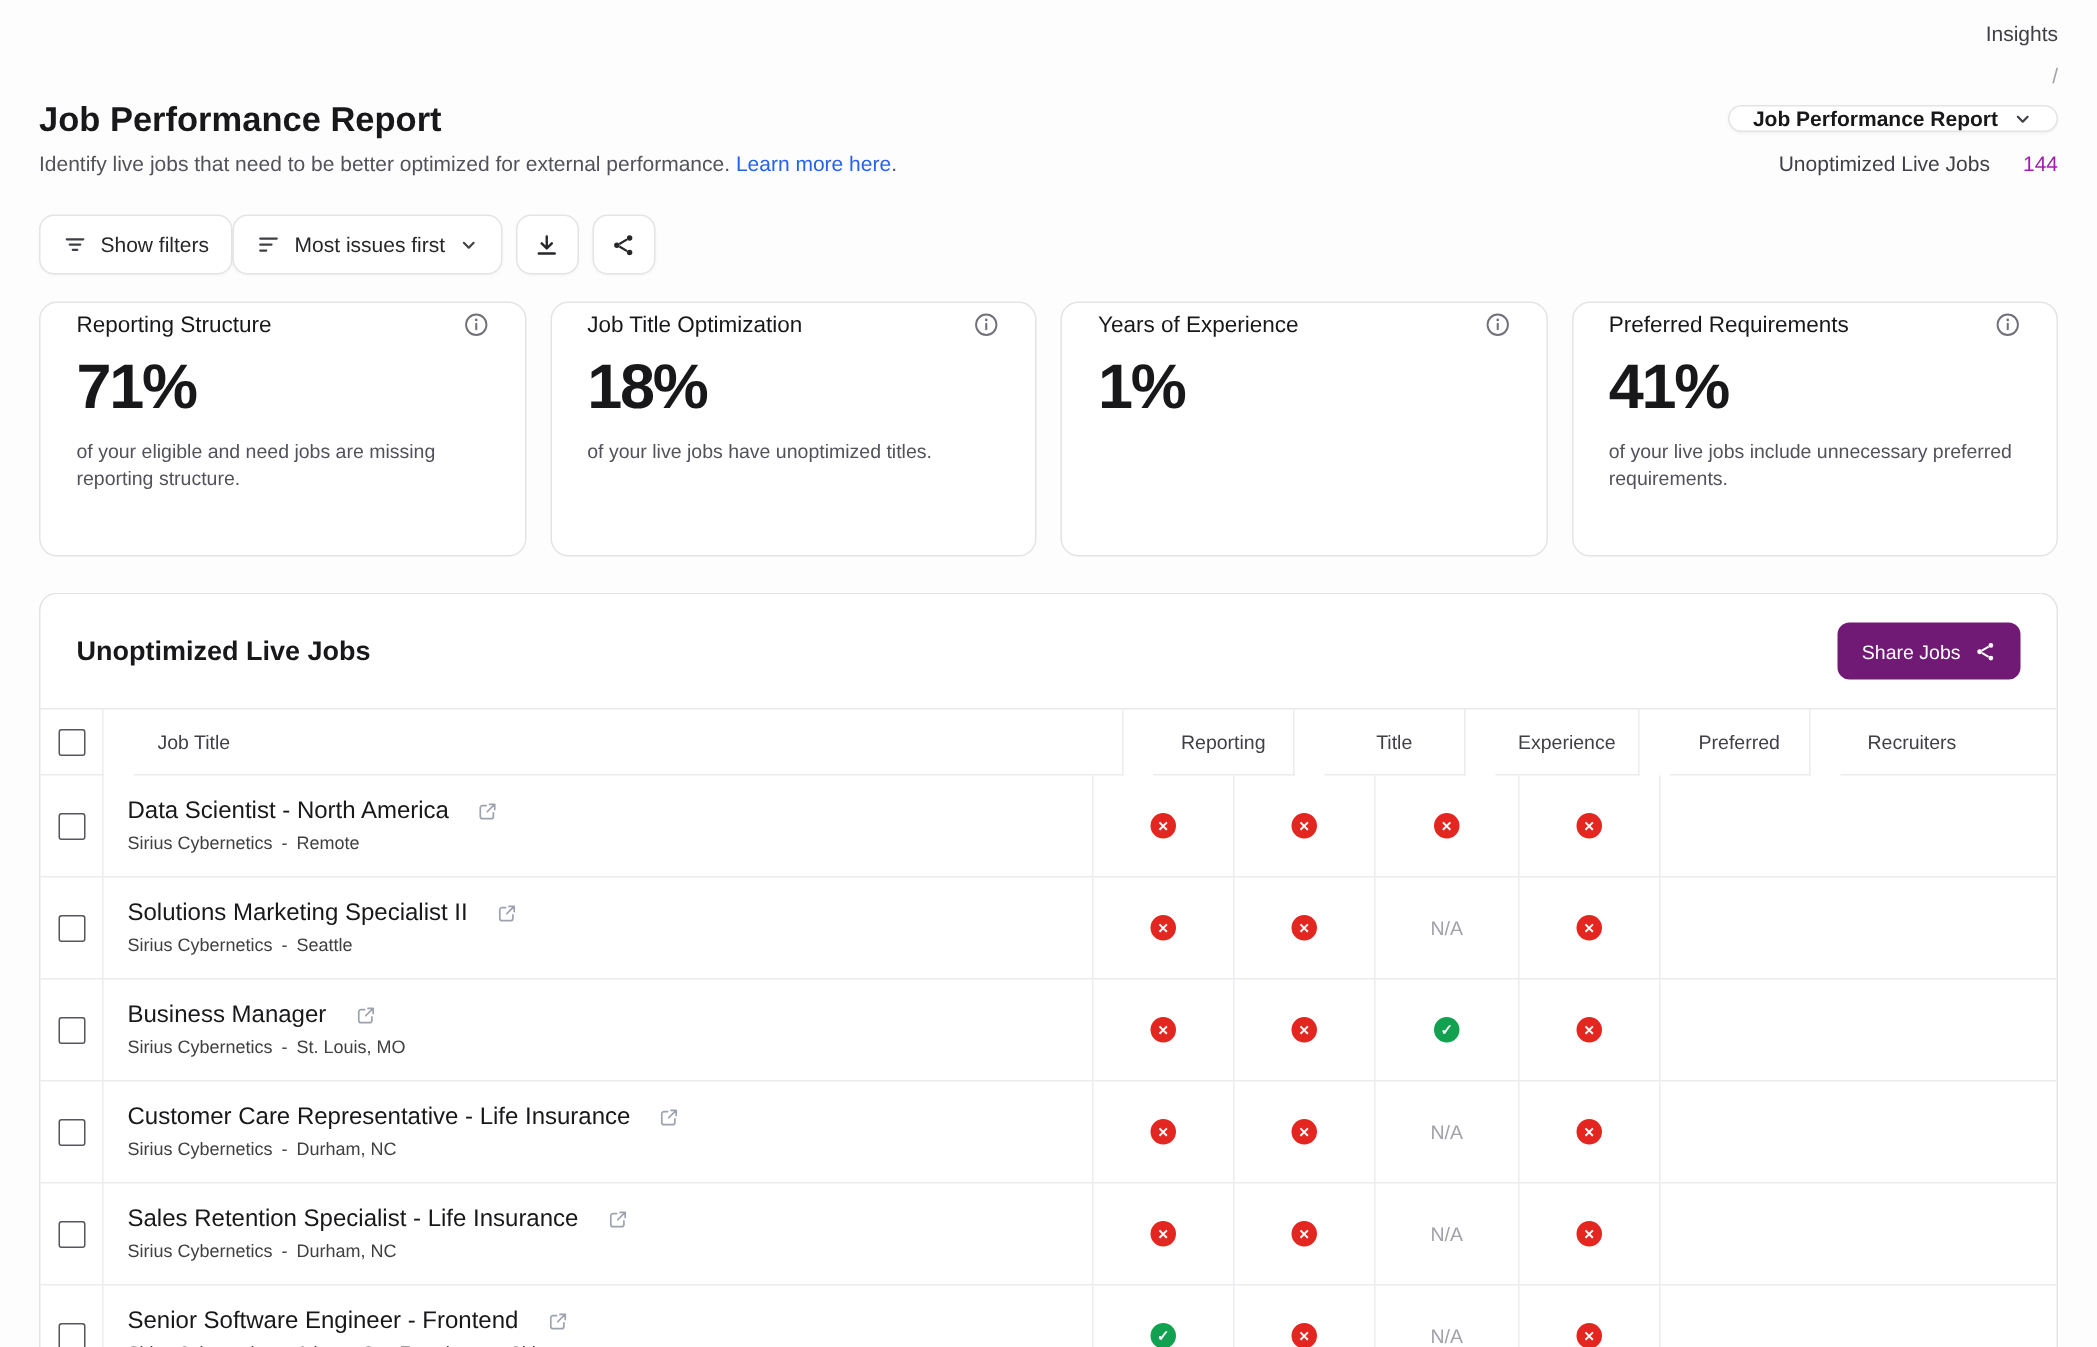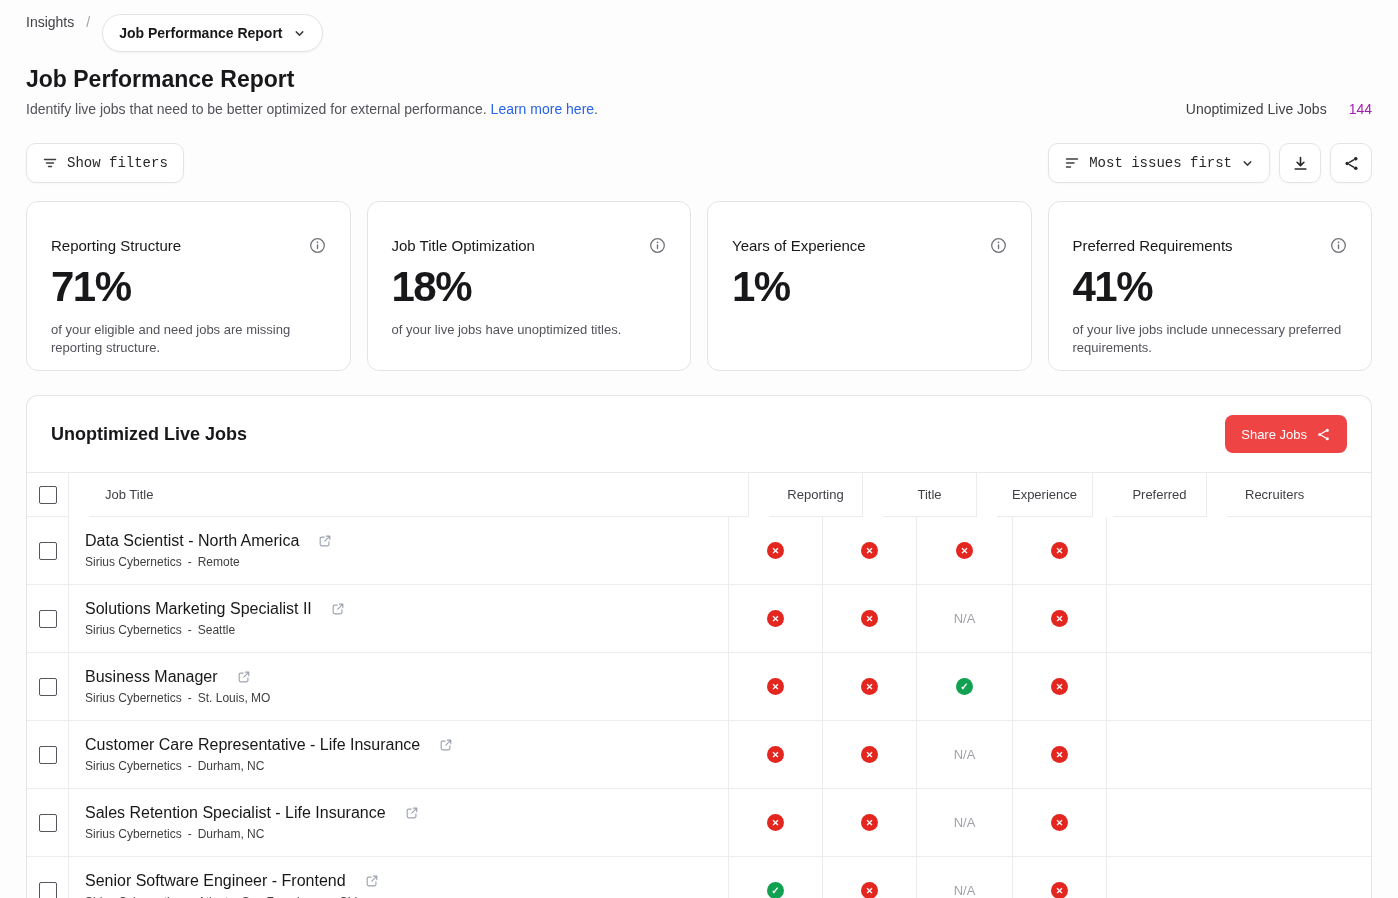--- a/index.html
+++ b/index.html
@@ -5,76 +5,76 @@
   * { box-sizing: border-box; margin: 0; padding: 0; }
   html, body {
     width: 1398px; height: 898px; overflow: hidden;
     background: #fdfdfd;
     font-family: "Liberation Sans", sans-serif;
     color: #18181b;
   }
   .page { padding: 14px 26px 0; }
 
   
-  .breadcrumb { display: flex; align-items: flex-start; gap: 12px; height: 40px; }
+  .breadcrumb { display: flex; align-items: flex-end; gap: 12px; height: 40px; flex-direction: column; }
   .crumb { font-size: 14px; color: #3f3f46; cursor: pointer; }
   .crumb-sep { font-size: 14px; color: #a1a1aa; }
   .pill {
     display: inline-flex; align-items: center; gap: 10px;
     padding: 0 16px; height: 38px;
     border: 1px solid #e4e4e7; border-radius: 20px; background: #fff;
     font-size: 14px; font-weight: 600; color: #18181b; cursor: pointer;
     box-shadow: 0 1px 2px rgba(0,0,0,.05);
     font-family: inherit;
   }
 
   
   h1 { font-size: 23px; font-weight: 700; margin: 12px 0 8px; }
   .sub-row { display: flex; justify-content: space-between; align-items: baseline; }
   .subtitle { font-size: 14px; color: #52525b; }
   .link { color: #2563eb; text-decoration: none; cursor: pointer; }
   .right-stat { font-size: 14px; color: #3f3f46; }
   .count { color: #a21caf; margin-left: 22px; }
 
   
-  .toolbar { display: flex; justify-content: space-between; align-items: center; margin: 26px 0 18px; font-family: Liberation Mono, monospace; }
+  .toolbar { display: flex; justify-content: flex-start; align-items: center; margin: 26px 0 18px; }
   .btn {
     display: inline-flex; align-items: center; gap: 9px;
     background: #fff; border: 1px solid #e4e4e7; border-radius: 10px;
     height: 40px; padding: 0 15px; font-size: 14px; color: #27272a;
     cursor: pointer; box-shadow: 0 1px 2px rgba(0,0,0,.03);
     font-family: inherit;
   }
   .toolbar-right { display: flex; align-items: center; gap: 9px; }
   .sort-btn { }
   .icon-btn { width: 42px; padding: 0; justify-content: center; }
   .ic { display: inline-flex; align-items: center; justify-content: center; }
 
   
   .cards { display: grid; grid-template-columns: repeat(4, 1fr); gap: 16px; }
   .card {
     background: #fff; border: 1px solid #e4e4e7; border-radius: 12px;
-    padding: 35px 24px; height: 170px;
+    padding: 6px 24px; height: 170px;
   }
   .card-head { display: flex; justify-content: space-between; align-items: center; }
   .card-title { font-size: 15px; font-weight: 500; color: #18181b; }
   .card-value { font-size: 42px; font-weight: 700; letter-spacing: -1.5px; margin: 9px 0 10px; }
   .card-desc { font-size: 13px; color: #52525b; line-height: 1.4; max-width: 278px; }
 
   
   .table-wrap {
     margin-top: 24px; background: #fff;
     border: 1px solid #e4e4e7; border-bottom: none;
     border-radius: 12px 12px 0 0;
   }
   .table-head { display: flex; justify-content: space-between; align-items: center; padding: 19px 24px; }
   .table-title { font-size: 18px; font-weight: 700; }
   .share-jobs {
     display: inline-flex; align-items: center; gap: 9px;
-    background: #ef4444; color: #fff; border: none; border-radius: 8px;
+    background: #701a75; color: #fff; border: none; border-radius: 8px;
     height: 38px; padding: 0 16px; font-size: 13px; font-weight: 500;
     cursor: default; font-family: inherit;
   }
   .thead, .trow { display: grid; grid-template-columns: 42px 660px 94px 94px 96px 94px 1fr; }
   .thead { border-top: 1px solid #e9e9ec; gap: 20px; }
   .cell { display: flex; align-items: center; border-bottom: 1px solid #ececef; border-right: 1px solid #ececef; }
   .cell:last-child { border-right: none; }
   .thead .cell { height: 44px; font-size: 13px; font-weight: 500; color: #3f3f46; }
   .th-jobtitle { padding-left: 16px; }
   .th-center { justify-content: center; }

